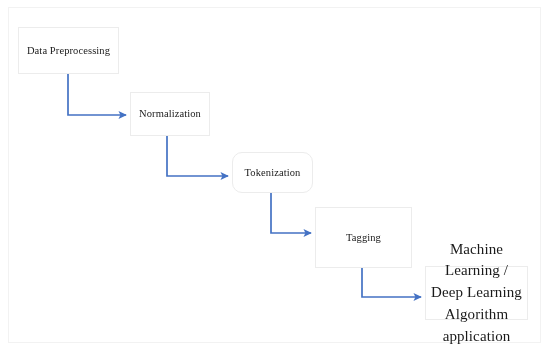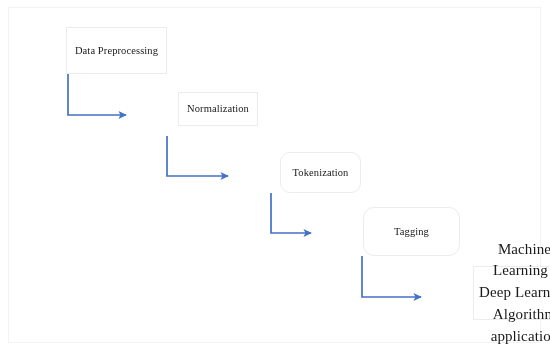--- a/index.html
+++ b/index.html
@@ -40,31 +40,30 @@
     border: 1px solid #ececec;
     display: flex;
     align-items: center;
     justify-content: center;
     text-align: center;
     color: #1a1a1a;
     font-size: 10.5px;
     line-height: 1.45;
     letter-spacing: 0.1px;
     z-index: 2;
-    margin-left: 48px;
   }
   .node .node-label {
     display: block;
     padding: 0 4px;
     white-space: pre-line;
   }
   #node-preprocessing { left: 18px;  top: 27px;  width: 101px; height: 47px; }
-  #node-normalization { left: 130px; top: 92px;  width: 80px;  height: 34px; }
+  #node-normalization { left: 130px; top: 92px;  width: 80px;  height: 44px; }
   #node-tokenization  { left: 232px; top: 152px; width: 81px;  height: 41px; border-radius: 10px; }
-  #node-tagging       { left: 315px; top: 207px; width: 97px;  height: 49px; border-radius: 11px; }
+  #node-tagging       { left: 315px; top: 207px; width: 97px;  height: 61px; }
   #node-ml-algorithm  { left: 425px; top: 266px; width: 103px; height: 54px; font-size: 15px; }
 </style>
 </head>
 <body>
 
 <div id="canvas">
 
   <div id="page-frame"></div>
 
   <svg id="connectors" viewBox="0 0 550 352" width="550" height="352" xmlns="http://www.w3.org/2000/svg">

